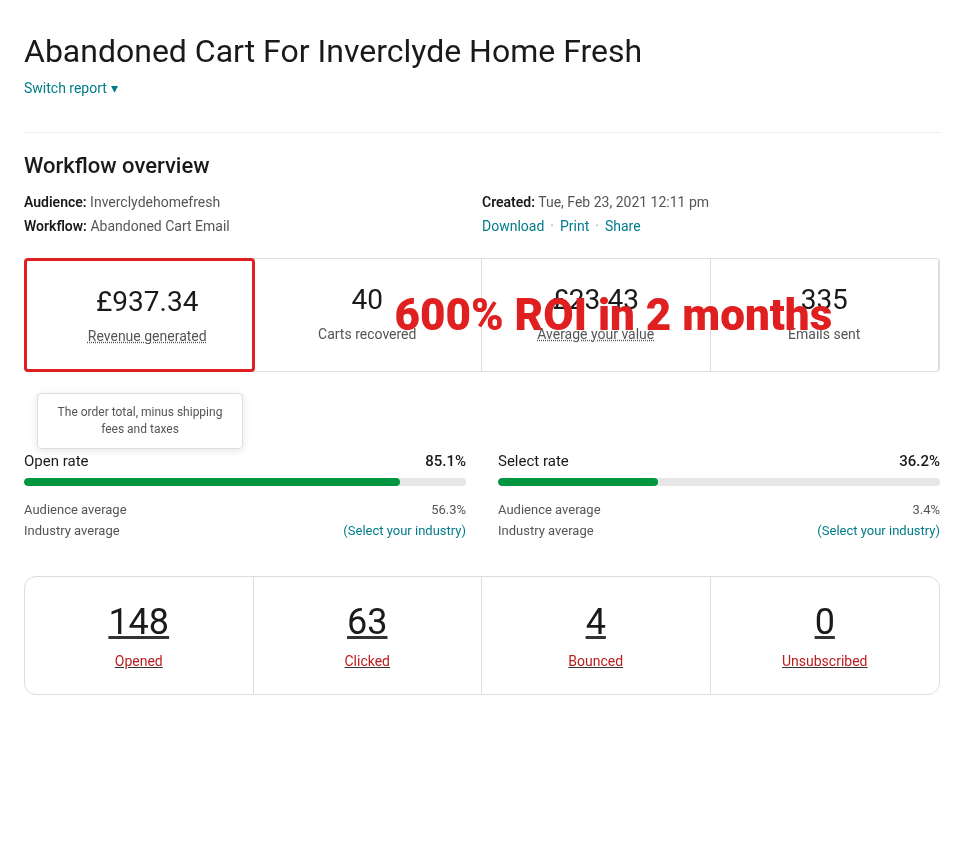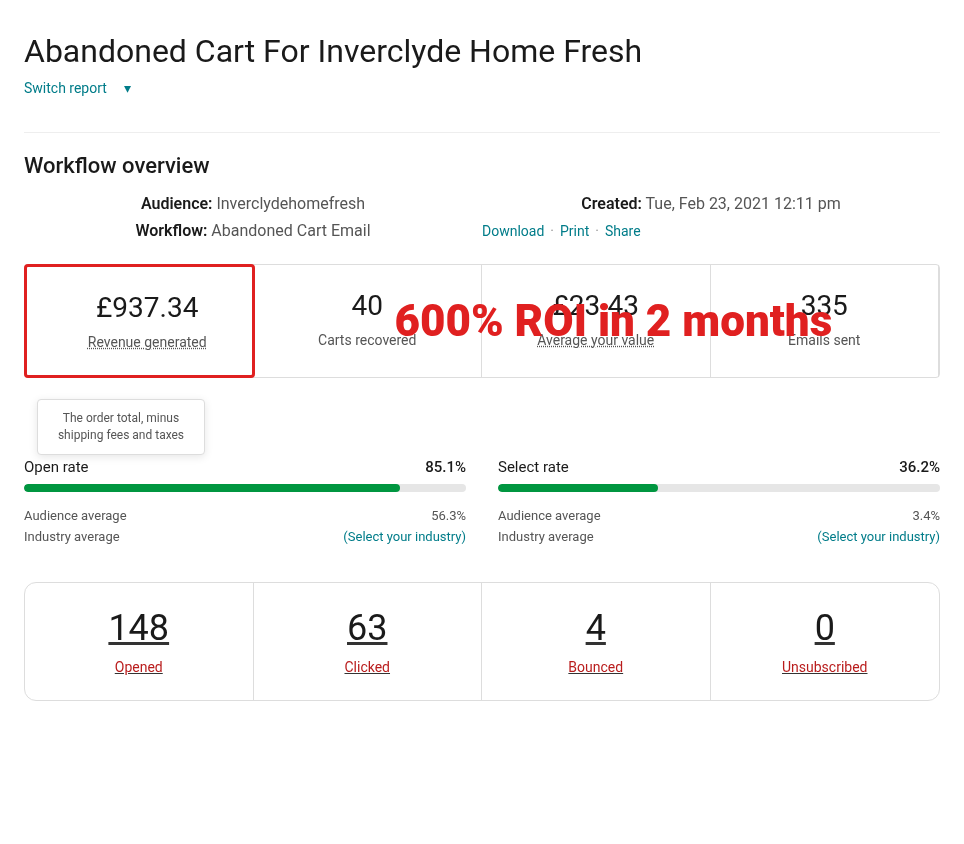--- a/index.html
+++ b/index.html
@@ -15,40 +15,39 @@
       font-weight: 400;
       color: #1a1a1a;
       margin-bottom: 8px;
     }
     .switch-report {
       color: #007c89;
       font-size: 14px;
       cursor: pointer;
       display: inline-flex;
       align-items: center;
-      gap: 17px;
+      gap: 4px;
       text-decoration: none;
       margin-bottom: 28px;
     }
     .section-title {
       font-size: 22px;
       font-weight: 500;
       color: #1a1a1a;
       margin-bottom: 16px;
     }
     .overview-meta {
       display: grid;
       grid-template-columns: 1fr 1fr;
       gap: 8px 0;
       margin-bottom: 24px;
     }
     .meta-row {
-      font-size: 16px;
-      color: #555;
-      text-align: center;
+      font-size: 14px;
+      color: #555;
     }
     .meta-row strong {
       color: #1a1a1a;
       font-weight: 600;
     }
     .meta-links {
       font-size: 14px;
       color: #555;
       display: flex;
       align-items: center;
@@ -106,21 +105,21 @@
     .tooltip {
       position: absolute;
       bottom: -80px;
       left: 10px;
       background: #fff;
       border: 1px solid #ddd;
       border-radius: 4px;
       padding: 10px 12px;
       font-size: 12px;
       color: #555;
-      width: 168px;
+      width: 206px;
       line-height: 1.4;
       box-shadow: 0 2px 8px rgba(0,0,0,0.1);
       z-index: 10;
     }
 
     
     .roi-overlay {
       position: absolute;
       top: 50%;
       left: 50%;

